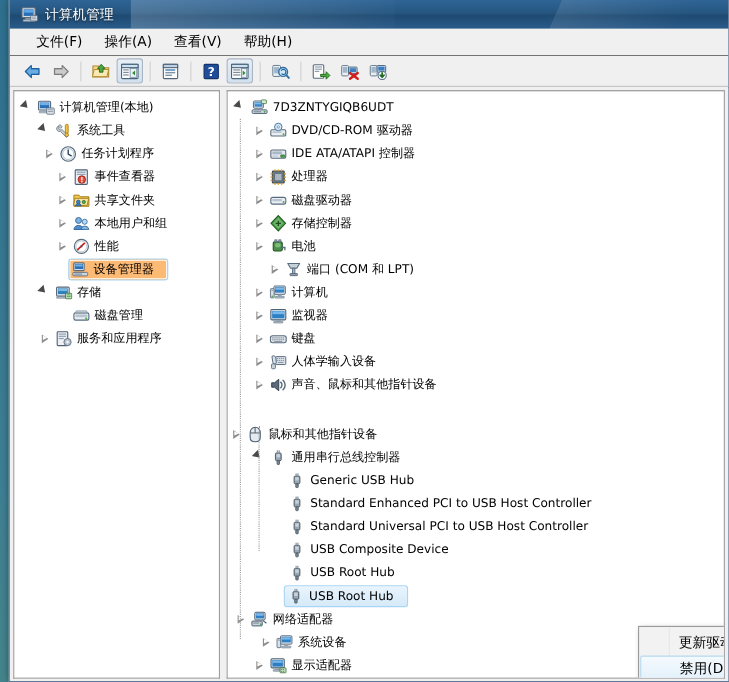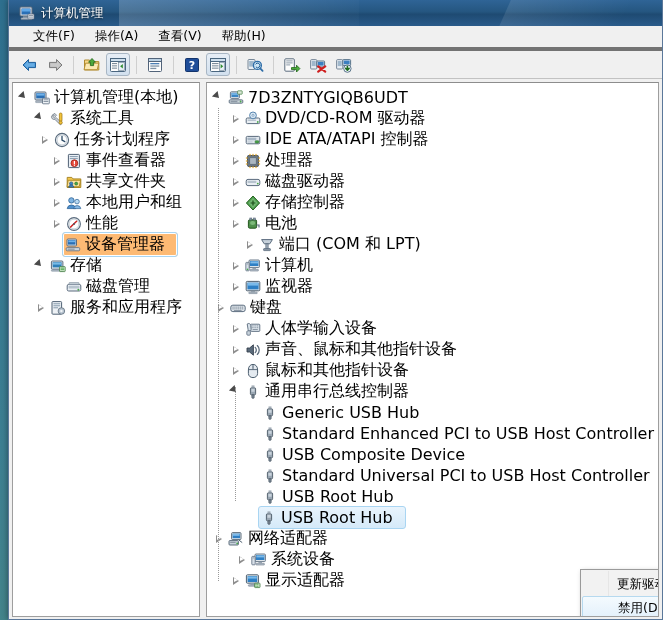--- a/index.html
+++ b/index.html
@@ -52,21 +52,21 @@
     position: absolute; left: 32px; top: 4px;
     color: #fff; font-size: 12.5px; line-height: 18px;
     text-shadow: 0 1px 2px rgba(0,0,0,.7);
     white-space: nowrap;
   }
 
   
   #menubar {
     height: 25px;
     background: #f0f0f0;
-    border-bottom: 4px solid #737373;
+    border-bottom: 1px solid #737373;
     display: flex;
     align-items: center;
     padding-left: 14px;
   }
   .menu-item {
     padding: 3px 10px;
     font-size: 12.5px;
     color: #000;
     cursor: default;
     white-space: nowrap;
@@ -129,21 +129,21 @@
   }
 
   
   .tree { padding: 4px 0 0 0; position: relative; }
   .node {
     position: relative;
     height: 21px;
     display: flex;
     align-items: center;
     white-space: nowrap;
-    font-size: 16px;
+    font-size: 11px;
     color: #000;
     cursor: default;
   }
   .twisty {
     width: 15px; height: 21px;
     display: flex; align-items: center; justify-content: center;
     flex: 0 0 15px;
   }
   .tri {
     width: 0; height: 0;
@@ -764,21 +764,21 @@
                   <rect x="1.2" y="2.4" width="13.6" height="9.4" rx="1" fill="#dfe5ea" stroke="#4e6070" stroke-width="1"></rect>
                   <rect x="2.4" y="3.6" width="11.2" height="6.8" fill="#2d7fc4"></rect>
                   <rect x="2.8" y="4" width="10.4" height="2.6" fill="#79b9e9"></rect>
                   <rect x="6" y="12" width="4" height="1.4" fill="#9aa7b4"></rect>
                   <rect x="3.8" y="13.2" width="8.4" height="1.4" rx=".4" fill="#b9c3cd" stroke="#6b7b8c" stroke-width=".6"></rect>
                 </svg>
               </span>
               <span class="lbl">监视器</span>
             </span>
           </div>
-          <div class="node" style="padding-left: 6px;">
+          <div class="node" style="padding-left: 21px;">
             <span class="twisty">
               <span class="tri collapsed"></span>
             </span>
             <span class="lbl-box">
               <span class="ico">
                 <svg width="16" height="16" viewBox="0 0 16 16">
                   <rect x=".8" y="5.2" width="14.4" height="6.4" rx="2" fill="#dde3e9" stroke="#5a6b7d" stroke-width="1"></rect>
                   <g fill="#8d99a6">
                     <rect x="2.4" y="6.6" width="1.3" height="1.1"></rect>
                     <rect x="4.3" y="6.6" width="1.3" height="1.1"></rect>
@@ -833,21 +833,21 @@
               <span class="ico">
                 <svg width="16" height="16" viewBox="0 0 16 16">
                   <path d="M2 6 h2.6 L8.4 2.8 v10.4 L4.6 10 H2 z" fill="#5b6b7b" stroke="#33404d" stroke-width=".9" stroke-linejoin="round"></path>
                   <path d="M10.2 5.4 a3.6 3.6 0 0 1 0 5.2" fill="none" stroke="#5b6b7b" stroke-width="1.3" stroke-linecap="round"></path>
                   <path d="M12.3 3.6 a6 6 0 0 1 0 8.8" fill="none" stroke="#5b6b7b" stroke-width="1.3" stroke-linecap="round"></path>
                 </svg>
               </span>
               <span class="lbl">声音、鼠标和其他指针设备</span>
             </span>
           </div>
-          <div class="node" style="padding-left: 21px;">
+          <div class="node" style=" margin-top: 24px;">
             <span class="twisty">
               <span class="tri collapsed"></span>
             </span>
             <span class="lbl-box">
               <span class="ico">
                 <svg width="16" height="16" viewBox="0 0 16 16">
                   <path d="M8 1.4 c3 0 4.6 2.4 4.6 5.6 v3.4 c0 2.6-2 4.2-4.6 4.2 s-4.6-1.6-4.6-4.2 V7 c0-3.2 1.6-5.6 4.6-5.6 z" fill="#e4eaf0" stroke="#4e6070" stroke-width="1"></path>
                   <path d="M8 1.6 V6.6" stroke="#4e6070" stroke-width=".9"></path>
                   <path d="M3.6 6.6 h8.8" stroke="#4e6070" stroke-width=".9"></path>
                   <rect x="7.3" y="2.6" width="1.4" height="2.6" rx=".6" fill="#8d99a6"></rect>
@@ -908,36 +908,36 @@
             <span class="lbl-box">
               <span class="ico">
                 <svg width="16" height="16" viewBox="0 0 16 16">
                   <rect x="5.4" y="3.8" width="5.2" height="7" rx="1" fill="#9aa7b3" stroke="#4c5a67" stroke-width=".9"></rect>
                   <rect x="6.4" y="4.8" width="3.2" height="3" fill="#c8d2db"></rect>
                   <rect x="6.6" y="1.4" width="1.2" height="2.4" fill="#8d99a6"></rect>
                   <rect x="8.2" y="1.4" width="1.2" height="2.4" fill="#8d99a6"></rect>
                   <rect x="6.9" y="10.8" width="2.2" height="3.4" rx=".5" fill="#7e8b98" stroke="#4c5a67" stroke-width=".8"></rect>
                 </svg>
               </span>
-              <span class="lbl">USB Composite Device</span>
+              <span class="lbl">Standard Universal PCI to USB Host Controller</span>
             </span>
           </div>
           <div class="node" style="padding-left: 38px;">
             <span class="twisty"></span>
             <span class="lbl-box">
               <span class="ico">
                 <svg width="16" height="16" viewBox="0 0 16 16">
                   <rect x="5.4" y="3.8" width="5.2" height="7" rx="1" fill="#9aa7b3" stroke="#4c5a67" stroke-width=".9"></rect>
                   <rect x="6.4" y="4.8" width="3.2" height="3" fill="#c8d2db"></rect>
                   <rect x="6.6" y="1.4" width="1.2" height="2.4" fill="#8d99a6"></rect>
                   <rect x="8.2" y="1.4" width="1.2" height="2.4" fill="#8d99a6"></rect>
                   <rect x="6.9" y="10.8" width="2.2" height="3.4" rx=".5" fill="#7e8b98" stroke="#4c5a67" stroke-width=".8"></rect>
                 </svg>
               </span>
-              <span class="lbl">Standard Universal PCI to USB Host Controller</span>
+              <span class="lbl">USB Composite Device</span>
             </span>
           </div>
           <div class="node" style="padding-left: 38px;">
             <span class="twisty"></span>
             <span class="lbl-box">
               <span class="ico">
                 <svg width="16" height="16" viewBox="0 0 16 16">
                   <rect x="5.4" y="3.8" width="5.2" height="7" rx="1" fill="#9aa7b3" stroke="#4c5a67" stroke-width=".9"></rect>
                   <rect x="6.4" y="4.8" width="3.2" height="3" fill="#c8d2db"></rect>
                   <rect x="6.6" y="1.4" width="1.2" height="2.4" fill="#8d99a6"></rect>

